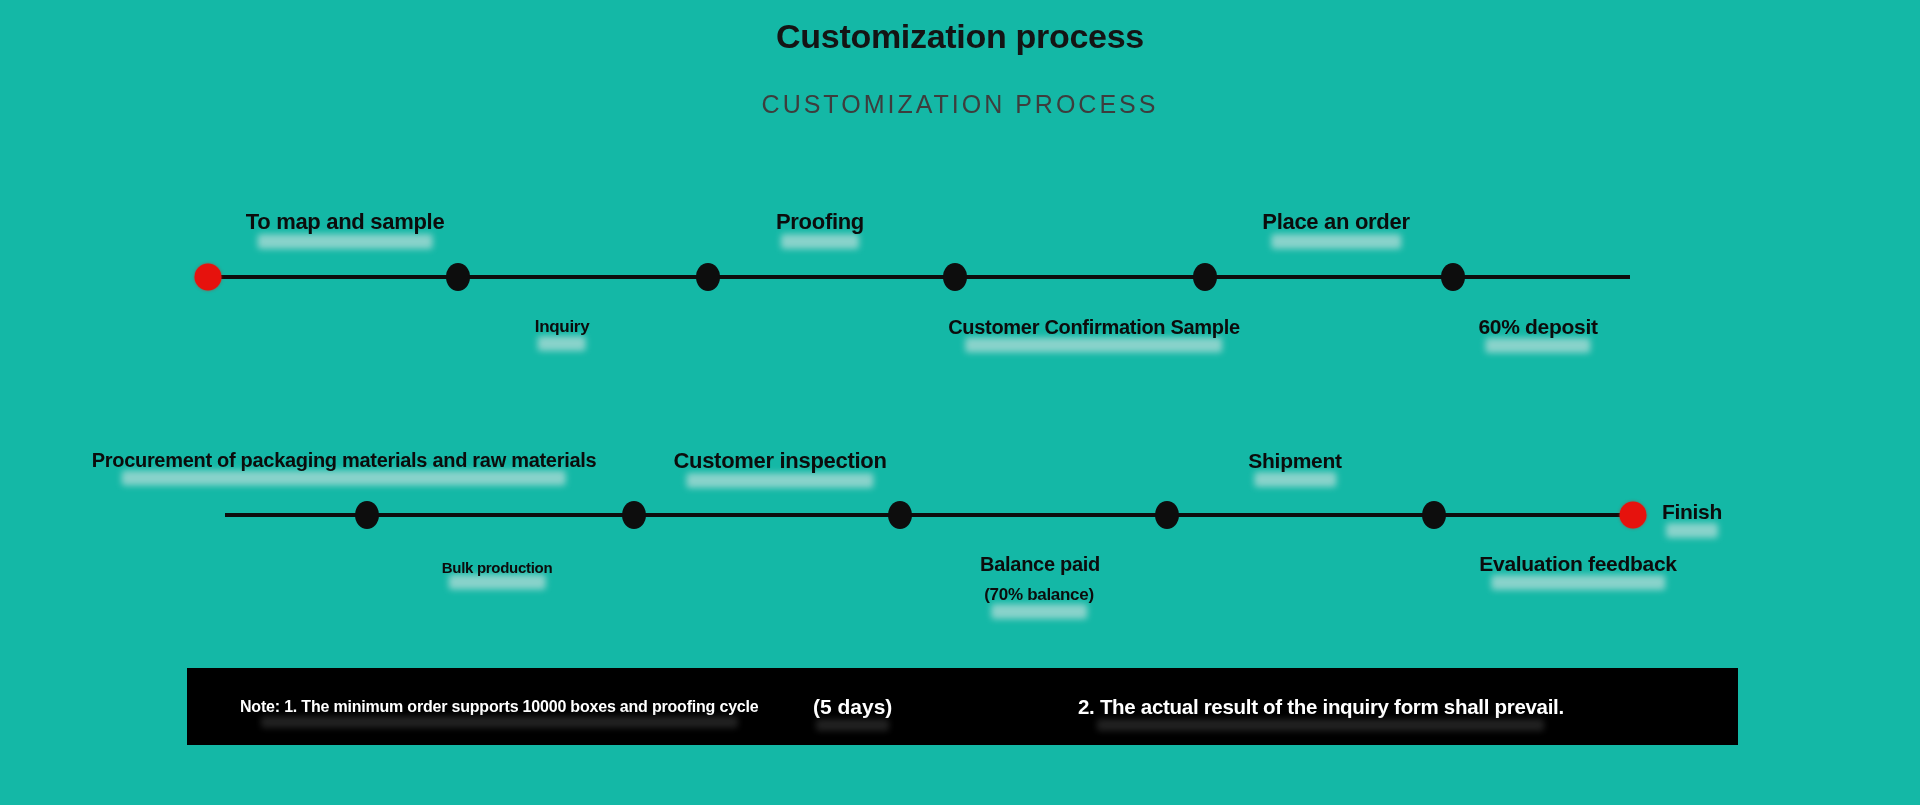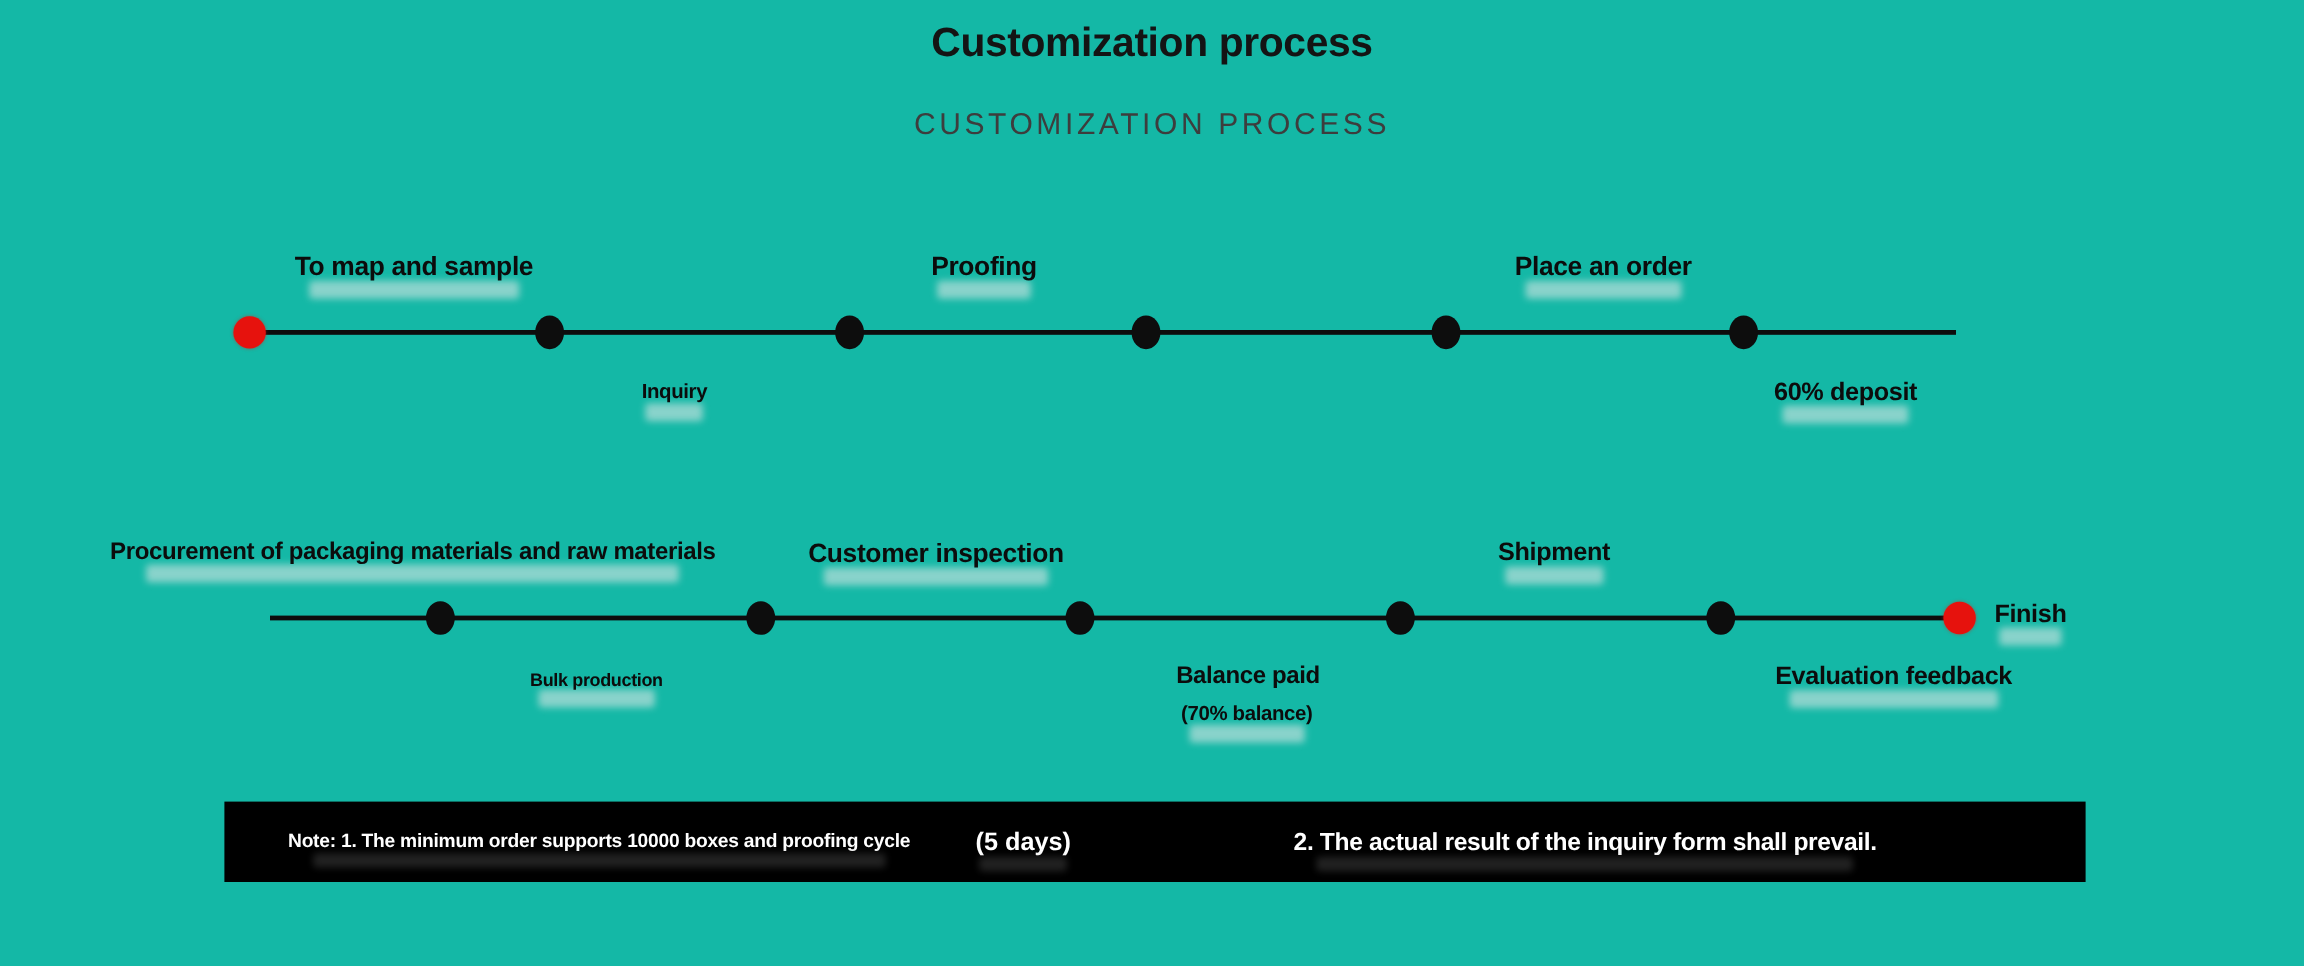--- a/index.html
+++ b/index.html
@@ -92,21 +92,21 @@
     border-radius: 3px;
     z-index: -1;
   }
 
   
   .note-bar {
     position: absolute;
     left: 187px;
     top: 668px;
     width: 1551px;
-    height: 67px;
+    height: 77px;
     background: var(--note_bar_bg, #000000);
   }
   .note-text {
     position: absolute;
     top: 50%;
     transform: translateY(-50%);
     color: var(--note_bar_text, #ffffff);
     font-weight: 700;
     white-space: nowrap;
     z-index: 1;
@@ -142,20 +142,21 @@
   <div class="dot" style="left:708px;  top:277px;"></div>
   <div class="dot" style="left:955px;  top:277px;"></div>
   <div class="dot" style="left:1205px; top:277px;"></div>
   <div class="dot" style="left:1453px; top:277px;"></div>
 
   <div class="lbl fs22 smudge" style="left:345px;  top:222px;">To map and sample</div>
   <div class="lbl fs22 smudge" style="left:820px;  top:222px;">Proofing</div>
   <div class="lbl fs22 smudge" style="left:1336px; top:222px;">Place an order</div>
 
   <div class="lbl fs17 smudge" style="left:562px;  top:327px;">Inquiry</div>
+  <div class="lbl fs20 smudge" style="left:1094px; top:327px;">Customer Confirmation Sample</div>
   <div class="lbl fs21 smudge" style="left:1538px; top:327px;">60% deposit</div>
 
   <div class="tl-line" style="left:225px; top:515px; width:1408px;"></div>
 
   <div class="dot" style="left:367px;  top:515px;"></div>
   <div class="dot" style="left:634px;  top:515px;"></div>
   <div class="dot" style="left:900px;  top:515px;"></div>
   <div class="dot" style="left:1167px; top:515px;"></div>
   <div class="dot" style="left:1434px; top:515px;"></div>
   <div class="dot red" style="left:1633px; top:515px;"></div>

